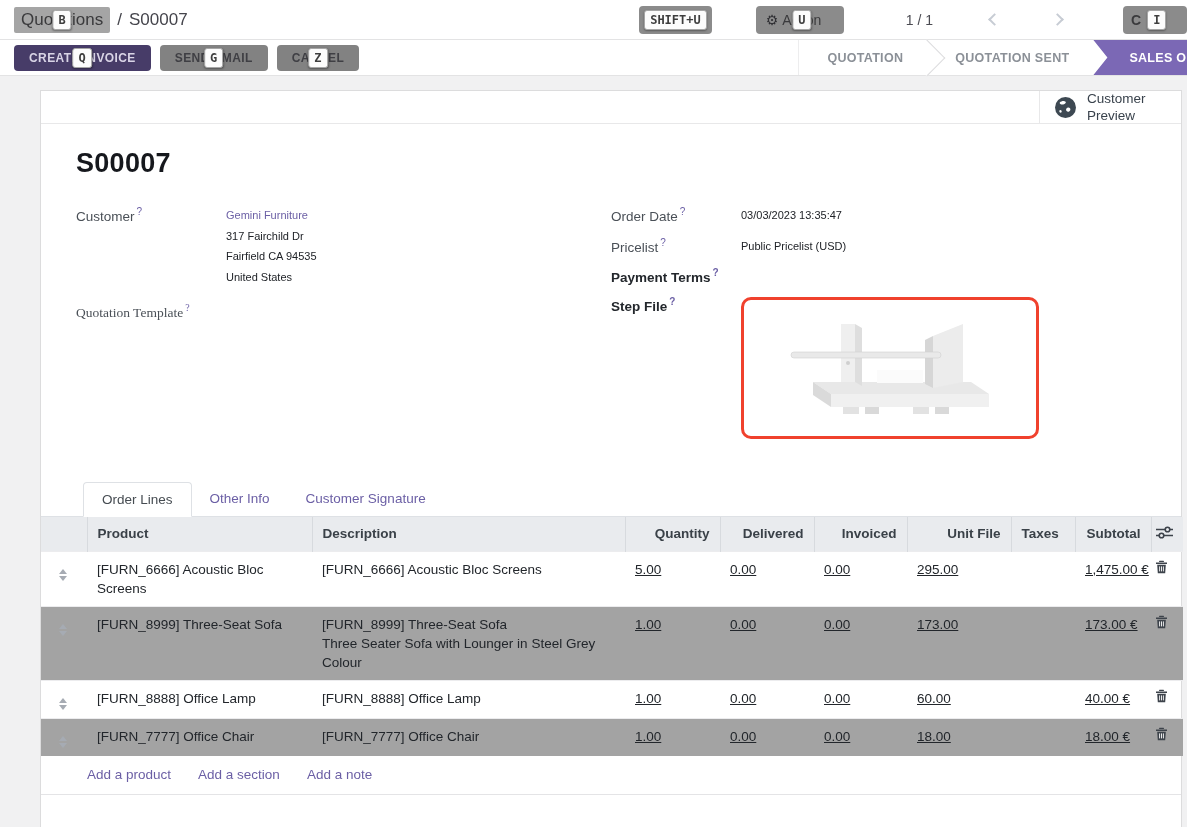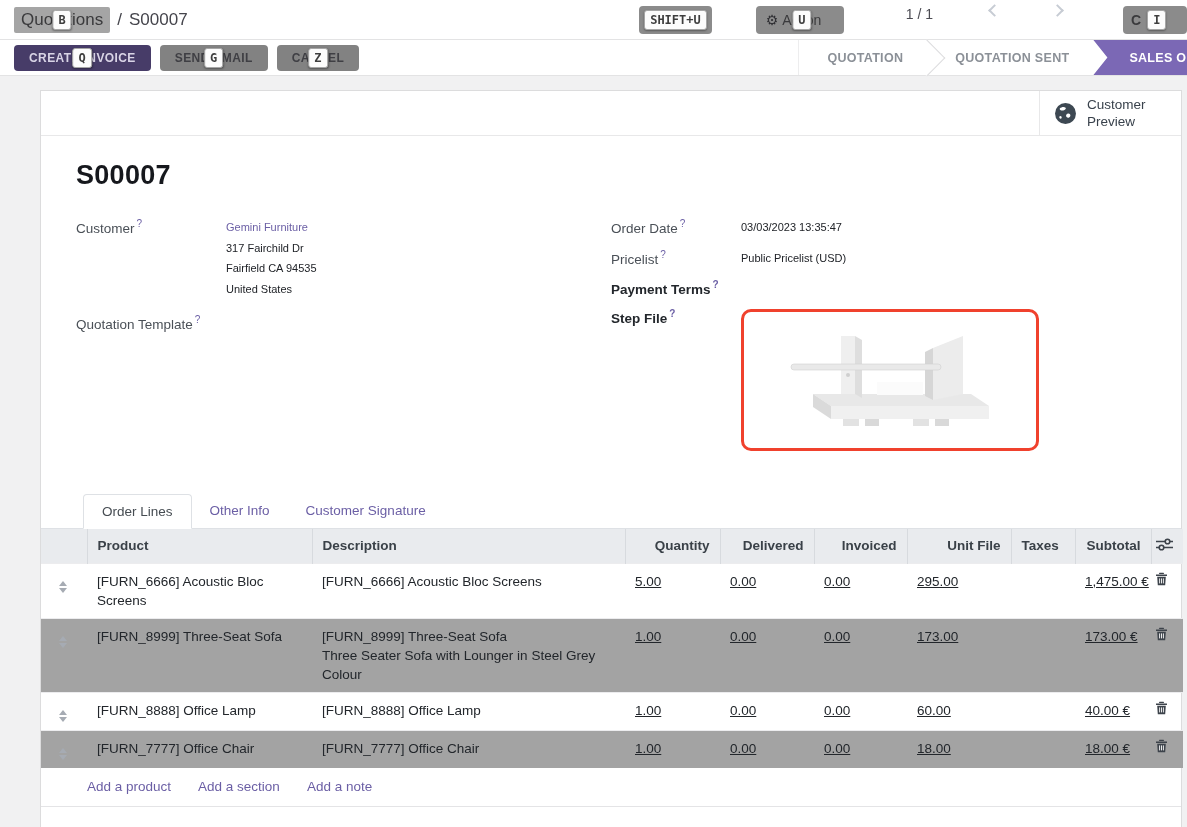--- a/index.html
+++ b/index.html
@@ -12,21 +12,21 @@
     padding:0 5px; font-family:"DejaVu Sans Mono", monospace; font-size:12px; line-height:18px;
     font-weight:700; color:#3e3e3e; box-shadow:0 1px 2px rgba(0,0,0,.35); white-space:nowrap;
   }
   .hint-abs { position:absolute; left:50%; top:50%; transform:translate(-50%,-50%); }
 
   
   .topbar { height:40px; background:#fff; border-bottom:1px solid #e3e3e4; display:flex; align-items:center; padding:0 0 0 14px; }
   .breadcrumb { font-size:17px; color:#4b4b52; display:flex; align-items:center; gap:7px; white-space:nowrap; }
   .crumb-dim { position:relative; background:#a5a5a5; color:#3a3a3c; padding:3px 7px; border-radius:2px; }
   .crumb-current { color:#45454c; }
-  .topbar-right { margin-left:auto; display:flex; align-items:flex-start; flex:none;gap:40px; }
+  .topbar-right { margin-left:auto; display:flex; align-items:center; flex:none;gap:40px; }
   .dim-btn { background:#8b8b8b; border-radius:4px; height:28px; display:flex; align-items:center; position:relative; flex:none; }
   .shortcut-btn { padding:0 5px; margin-right:4px; }
   .action-btn { padding:0 10px; gap:4px; min-width:88px; }
   .gear-glyph { color:#303034; font-size:14px; line-height:1; }
   .action-label-wrap { position:relative; color:#3a3a3c; font-size:14px; }
   .pager { font-size:14px; color:#4b4b52; margin:0 10px 0 22px; }
   .chev { width:9px; height:9px; border-left:2px solid #c7ccd4; border-bottom:2px solid #c7ccd4; display:inline-block; margin:0 7px; }
   .chev.prev { transform:rotate(45deg); }
   .chev.next { transform:rotate(-135deg); }
   .corner-btn { margin-left:14px; padding:0 8px; min-width:64px; gap:6px; color:#3a3a3c; font-size:14px; font-weight:700; }
@@ -41,37 +41,37 @@
   .step { position:relative; display:flex; align-items:center; padding:0 24px 0 28px; font-size:12.5px; font-weight:600;
     letter-spacing:.3px; color:#8b9097; background:#fff; white-space:nowrap; }
   .step.with-sep::after { content:""; position:absolute; right:-13px; top:50%; width:25px; height:25px;
     border-top:1px solid #dcdcde; border-right:1px solid #dcdcde; transform:translateY(-50%) rotate(45deg); background:#fff; z-index:1; }
   .step.active { background:#7b68b5; color:#fff; font-weight:700; padding:0 34px 0 36px; z-index:2;
     clip-path:polygon(0 0, calc(100% - 14px) 0, 100% 50%, calc(100% - 14px) 100%, 0 100%, 14px 50%); }
 
   
   .page { padding:14px 5px 0 40px; }
   .sheet { background:#fff; border:1px solid #dcdcdd; width:1142px; min-height:770px; }
-  .sheet-topstrip { height:45px; border-bottom:1px solid #e8e8e9; display:flex; justify-content:flex-end; }
+  .sheet-topstrip { height:33px; border-bottom:1px solid #e8e8e9; display:flex; justify-content:flex-end; }
   .customer-preview { border-left:1px solid #e8e8e9; width:142px; display:flex; align-items:center; gap:10px; padding:0 8px 0 14px; cursor:pointer; }
   .cp-label { font-size:13.5px; color:#39424c; line-height:17px; width:72px; }
 
   .sheet-body { padding:24px 35px 0 35px; }
   h1.rec-title { font-size:27px; font-weight:700; color:#16181d; letter-spacing:.3px; margin-bottom:26px; }
 
   .form { display:flex; }
   .fcol { width:50%; }
   .frow { display:flex; margin-bottom:10px; }
   .flabel { width:150px; flex:none; font-size:13.5px; color:#4a5057; padding-top:1px; }
   .fcol.right .flabel { width:130px; }
   .flabel.bold { font-weight:700; color:#23272c; }
   sup.help { color:#6b5fa5; font-size:10px; margin-left:2px; }
   .fvalue { font-size:11px; color:#202328; line-height:20.5px; }
   a.link { color:#6b5fa5; text-decoration:none; cursor:pointer; }
-  .frow.tpl { margin-top:14px; }
+  .frow.tpl { margin-top:14px;font-family:Liberation Serif, serif; }
   .stepfile-box { width:298px; height:142px; border:3px solid #f0412d; border-radius:10px; background:#fff;
     display:flex; align-items:center; justify-content:center; margin-top:2px; }
 
   
   .tabbar { margin-top:32px; padding-left:42px; border-bottom:1px solid #dee1e5; display:flex; }
   .tab { padding:9px 18px; font-size:13.5px; position:relative; top:1px; cursor:pointer; }
   .tab.active { background:#fff; border:1px solid #dee1e5; border-bottom:1px solid #fff; border-radius:4px 4px 0 0; color:#464c52; }
   .tab.inactive { color:#6b5fa5; }
 
   

